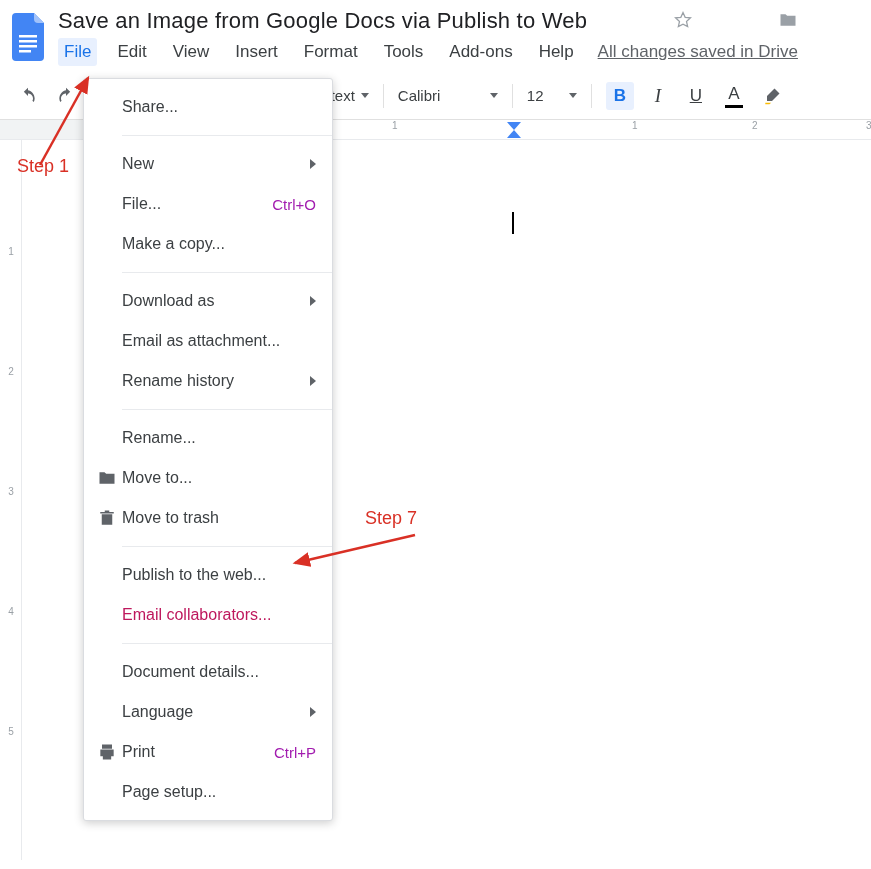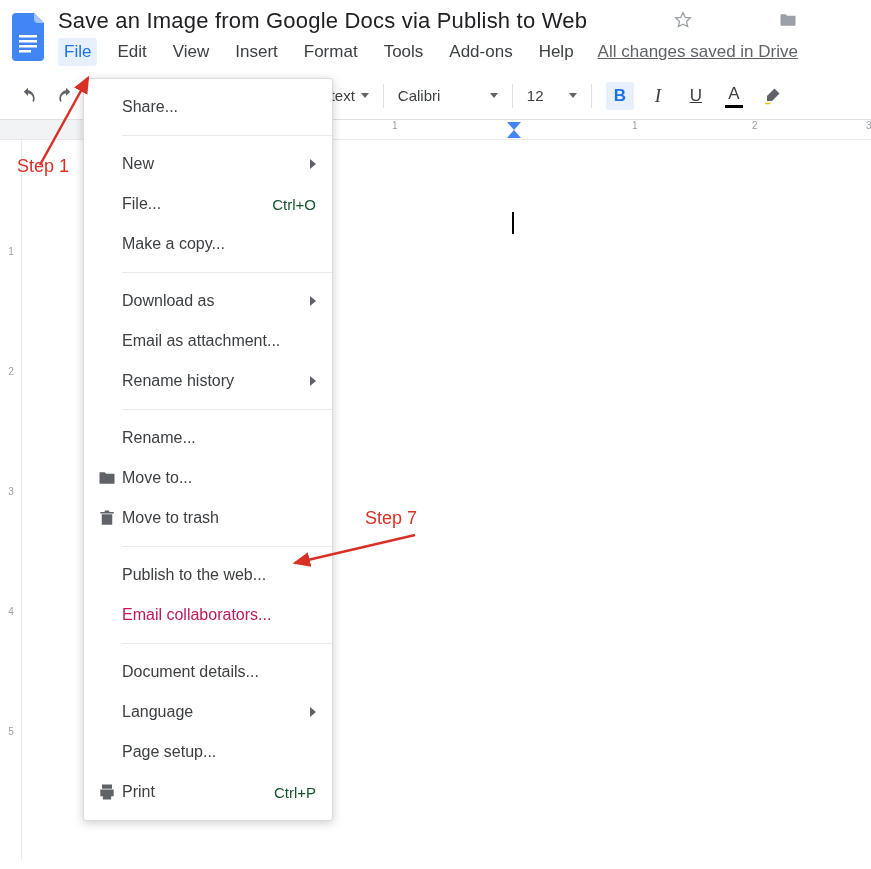--- a/index.html
+++ b/index.html
@@ -32,21 +32,21 @@
     .content-area { display: flex; height: 720px; }
     .left-ruler { width: 22px; background: #fff; border-right: 1px solid #e8eaed; position: relative; font-size: 10px; color: #9aa0a6; }
     .left-ruler .tick { position: absolute; left: 6px; width: 10px; text-align: center; }
     .page { flex: 1; background: #fff; position: relative; }
     .cursor { position: absolute; left: 490px; top: 72px; width: 1.5px; height: 22px; background: #000; }
     
     .dropdown { position: absolute; left: 83px; top: 78px; width: 250px; background: #fff; border: 1px solid #dadce0; border-radius: 3px; box-shadow: 0 2px 10px rgba(0,0,0,0.2); padding: 8px 0; z-index: 50; }
     .ditem { display: flex; align-items: center; height: 40px; font-size: 16px; color: #3c4043; padding: 0 16px 0 10px; cursor: default; }
     .ditem .ico { width: 26px; display: flex; align-items: center; justify-content: center; }
     .ditem .lbl { flex: 1; padding-left: 2px; }
-    .ditem .short { color: #14532d; font-size: 15px; }
+    .ditem .short { color: #a21caf; font-size: 15px; }
     .ditem .sub { width: 0; height: 0; border-top: 5px solid transparent; border-bottom: 5px solid transparent; border-left: 6px solid #5f6368; }
     .ditem.disabled .lbl { color: #be185d; }
     .dsep { height: 1px; background: #e8eaed; margin: 8px 0 8px 38px; }
     
     .ann { position: absolute; color: #d93025; font-size: 18px; font-weight: 400; z-index: 100; pointer-events: none; }
     .arrow-svg { position: absolute; z-index: 99; pointer-events: none; }
   </style>
 </head>
 <body>
 
@@ -226,31 +226,31 @@
   <div class="ditem">
     <span class="ico"></span>
       <span class="lbl">Document details...</span>
   </div>
   <div class="ditem">
     <span class="ico"></span>
       <span class="lbl">Language</span>
       <span class="sub"></span>
   </div>
   <div class="ditem">
-    <span class="ico"></span>
-      <span class="lbl">Page setup...</span>
-  </div>
-  <div class="ditem">
     <span class="ico">
         <svg width="20" height="20" viewBox="0 0 24 24">
           <path fill="#5f6368" d="M6 3h12v5H6zM4 9h16v8h-3v4H7v-4H4zM8 15h8v5H8z"></path>
         </svg>
       </span>
     <span class="lbl">Print</span>
       <span class="short">Ctrl+P</span>
+  </div>
+  <div class="ditem">
+    <span class="ico"></span>
+      <span class="lbl">Page setup...</span>
   </div>
 </div>
 
 <span class="ann" style="left:17px; top:156px;">Step 1</span>
 <svg class="arrow-svg" style="left:30px; top:70px;" width="70" height="100">
   <defs>
       <marker id="ah1" markerWidth="8" markerHeight="8" refX="6" refY="3" orient="auto">
         <path d="M0,0 L7,3 L0,6 z" fill="#d93025"></path>
       </marker>
     </defs>

